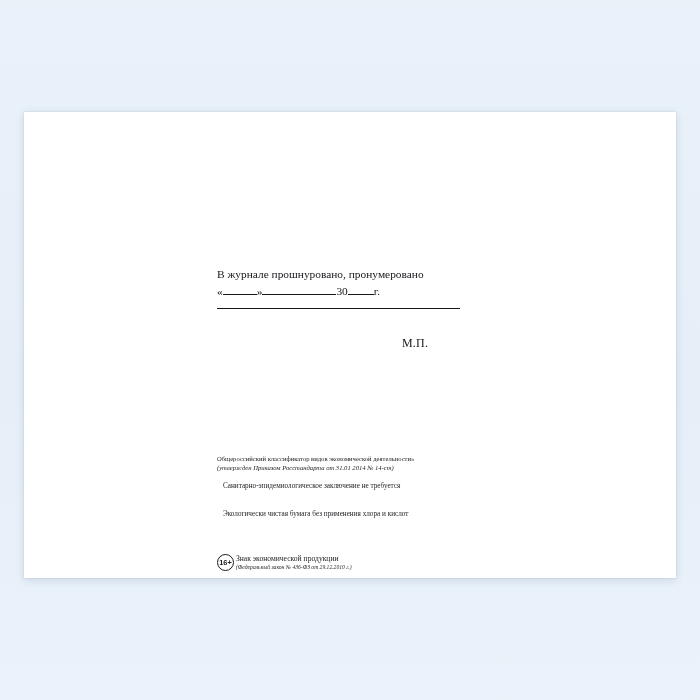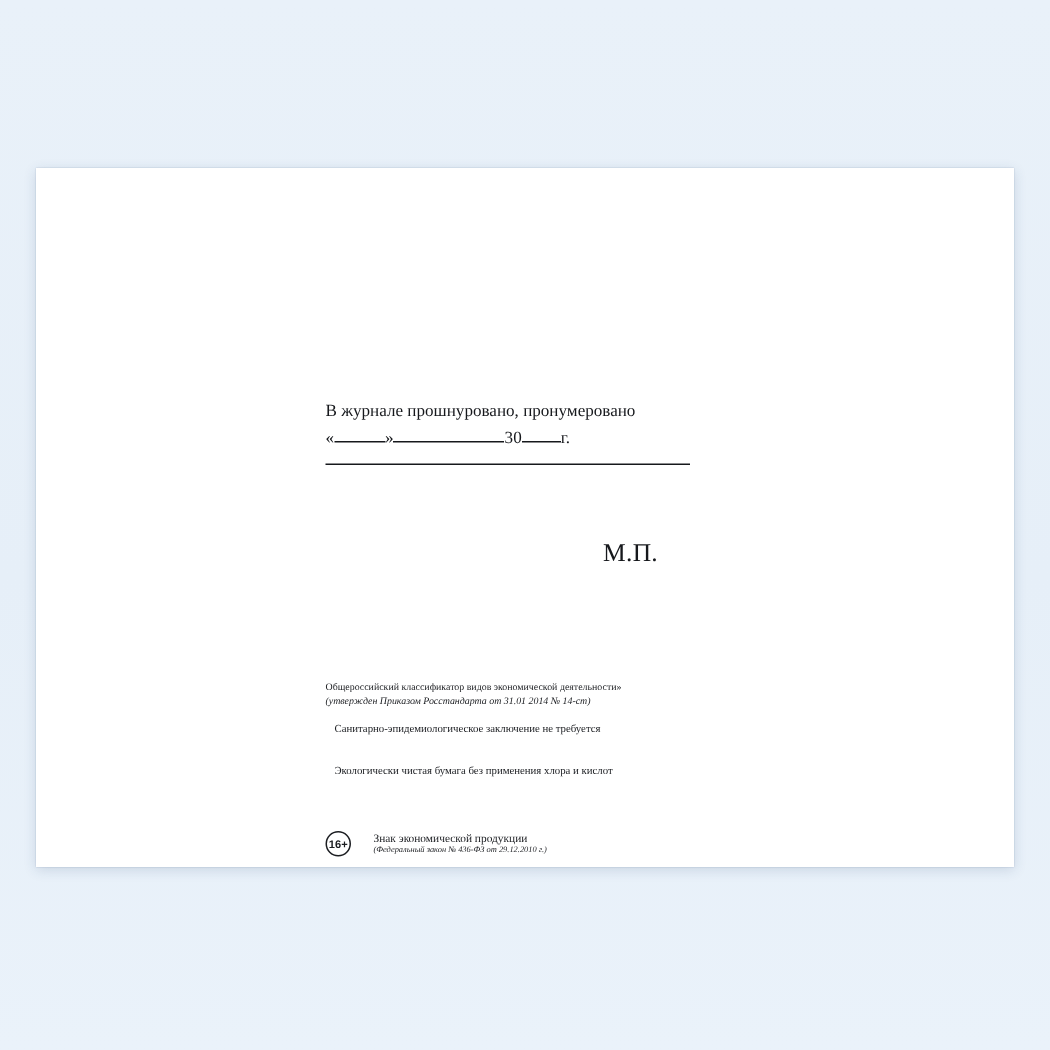--- a/index.html
+++ b/index.html
@@ -63,22 +63,22 @@
   .u-full {
     display: block;
     border-bottom: 1px solid #16181c;
     width: 243px;
     height: 7px;
     margin-top: 2px;
   }
   .mp {
     position: absolute;
     left: 378px;
-    top: 223px;
-    font-size: 17px;
+    top: 200px;
+    font-size: 12px;
     color: #16181c;
     letter-spacing: 0.2px;
   }
 
   
   .legal {
     position: absolute;
     left: 193px;
     top: 318px;
     width: 330px;
@@ -111,21 +111,21 @@
     padding-left: 6px;
     white-space: nowrap;
   }
 
   .info-row {
     position: absolute;
     left: 193px;
     top: 418px;
     display: flex;
     align-items: center;
-    gap: 15px;
+    gap: 2px;
   }
   .age-badge {
     width: 17px;
     height: 17px;
     border: 1px solid #1b1d21;
     border-radius: 50%;
     display: flex;
     align-items: center;
     justify-content: center;
     font-size: 7.4px;

